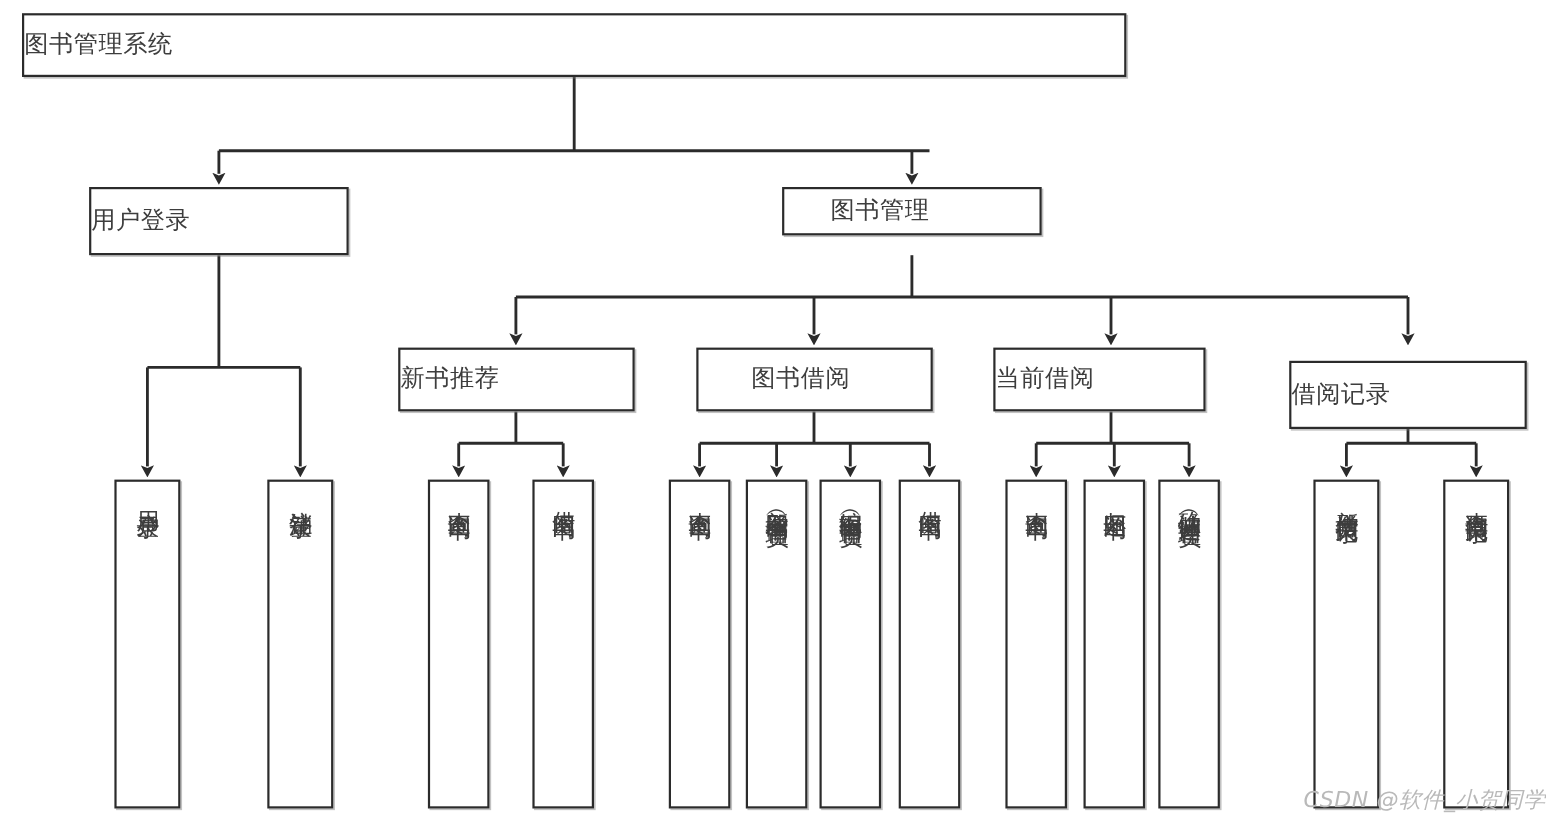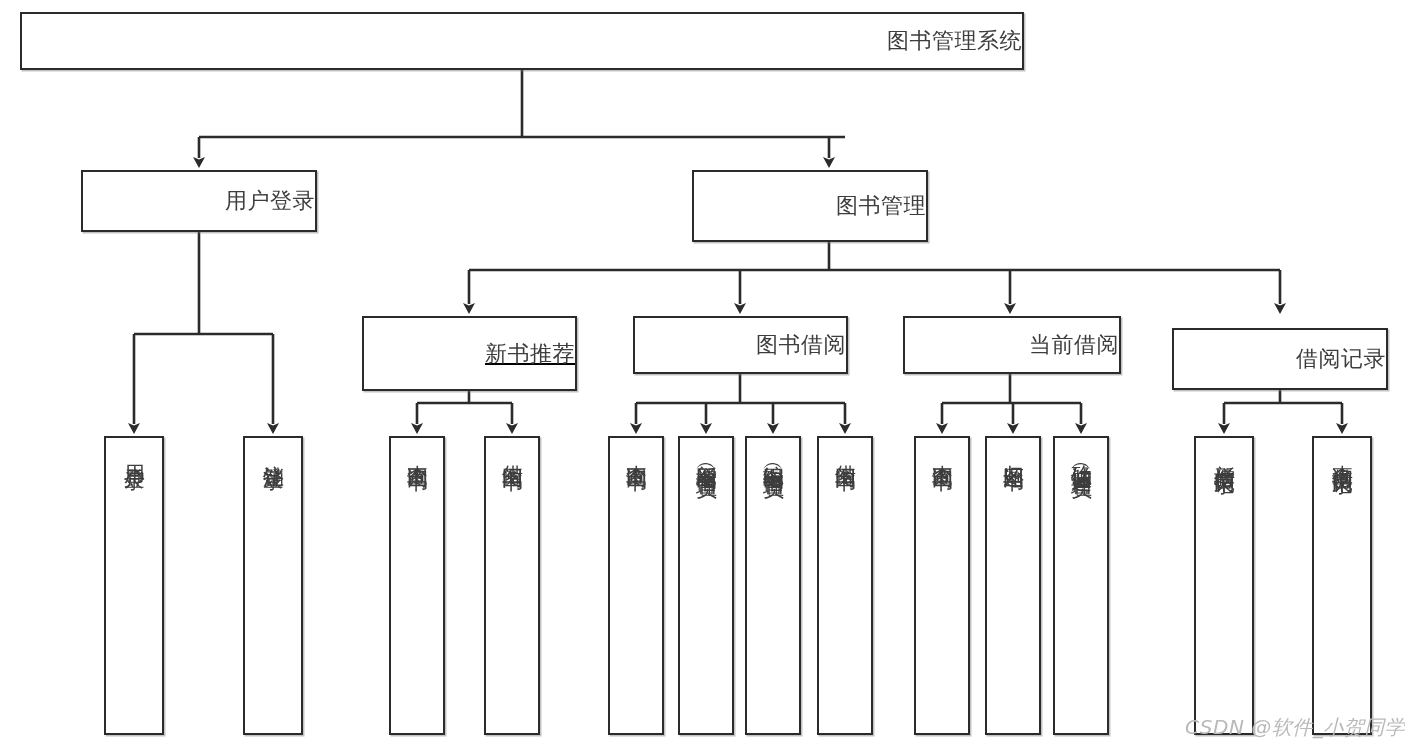--- a/index.html
+++ b/index.html
@@ -20,21 +20,21 @@
     width: 1405px;
     height: 747px;
   }
   .node {
     position: absolute;
     box-sizing: border-box;
     background: #ffffff;
     border: 2px solid #2b2b2b;
     display: flex;
     align-items: center;
-    justify-content: flex-end;
+    justify-content: flex-start;
     box-shadow: 1.5px 1.5px 0 rgba(120,120,120,0.45);
   }
   .node .label {
     color: #3d3d3d;
     font-size: 22px;
     line-height: 1.05;
     letter-spacing: 0.5px;
     white-space: nowrap;
   }
   .node.vertical .label {
@@ -125,31 +125,31 @@
     </g>
   </svg>
 
   <div class="node" id="node-root" style="left: 20px; top: 12px; width: 1004px; height: 58px;">
     <span class="label">图书管理系统</span>
   </div>
 
   <div class="node" id="node-l2-0" style="left: 81px; top: 170px; width: 236px; height: 62px;">
     <span class="label">用户登录</span>
   </div>
-  <div class="node" id="node-l2-1" style="left: 692px; top: 170px; width: 236px; height: 72px;">
+  <div class="node" id="node-l2-1" style="left: 711px; top: 170px; width: 236px; height: 44px; padding-left: 42px;">
     <span class="label">图书管理</span>
   </div>
 
-  <div class="node" id="node-l3-0" style="left: 362px; top: 316px; width: 215px; height: 75px; text-decoration: underline;">
+  <div class="node" id="node-l3-0" style="left: 362px; top: 316px; width: 215px; height: 58px;">
     <span class="label">新书推荐</span>
   </div>
   <div class="node" id="node-l3-1" style="left: 633px; top: 316px; width: 215px; height: 58px; padding-left: 48px;">
     <span class="label">图书借阅</span>
   </div>
-  <div class="node" id="node-l3-2" style="left: 903px; top: 316px; width: 218px; height: 58px;">
+  <div class="node" id="node-l3-2" style="left: 903px; top: 316px; width: 193px; height: 58px;">
     <span class="label">当前借阅</span>
   </div>
   <div class="node" id="node-l3-3" style="left: 1172px; top: 328px; width: 216px; height: 62px;">
     <span class="label">借阅记录</span>
   </div>
 
   <div class="node vertical" id="node-leaf-0" style="left: 104px; top: 436px; width: 60px; height: 299px;">
     <span class="label">用户登录</span>
   </div>
   <div class="node vertical" id="node-leaf-1" style="left: 243px; top: 436px; width: 60px; height: 299px;">

